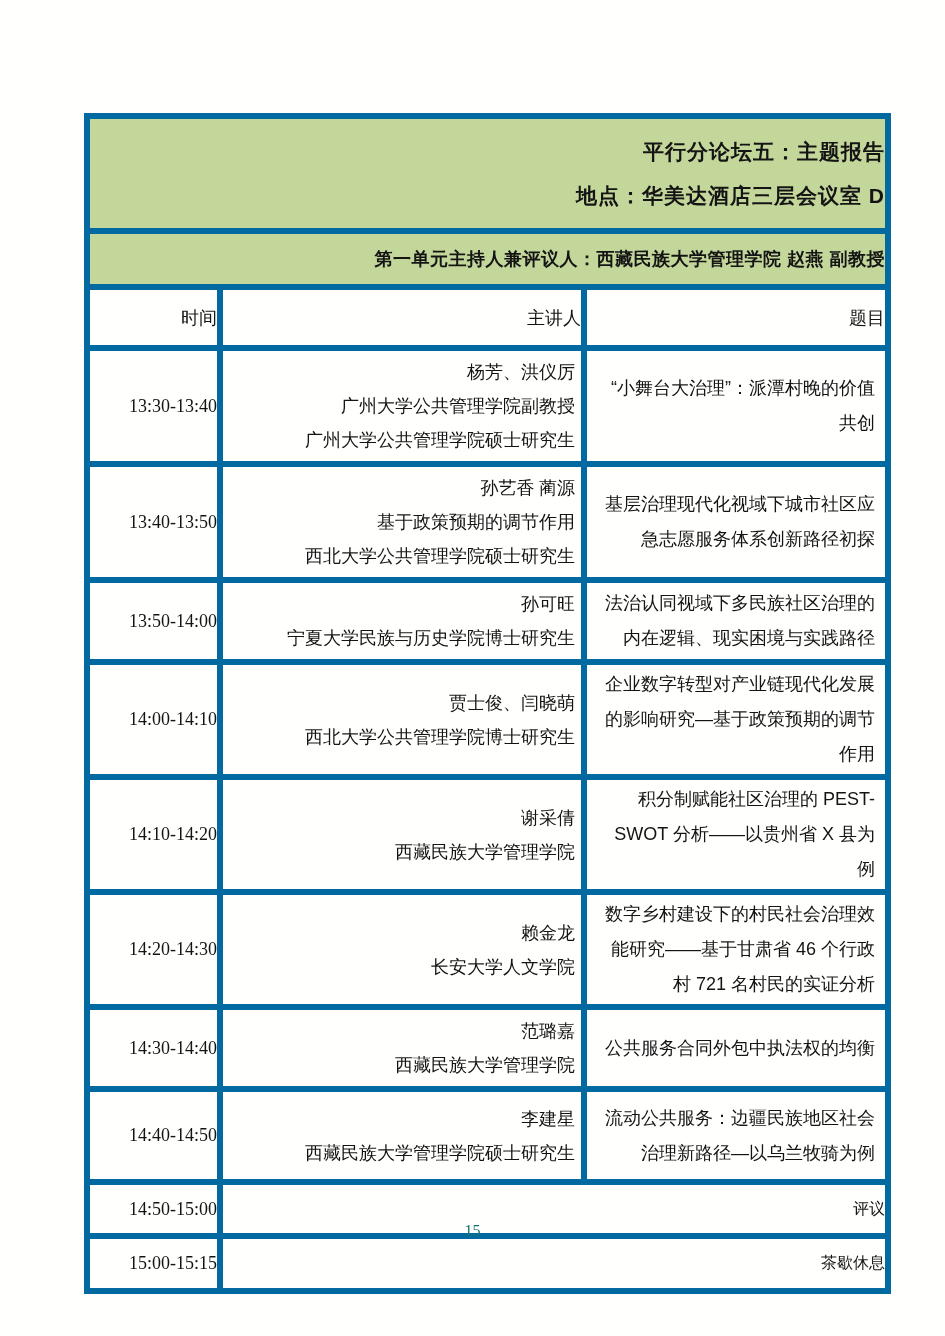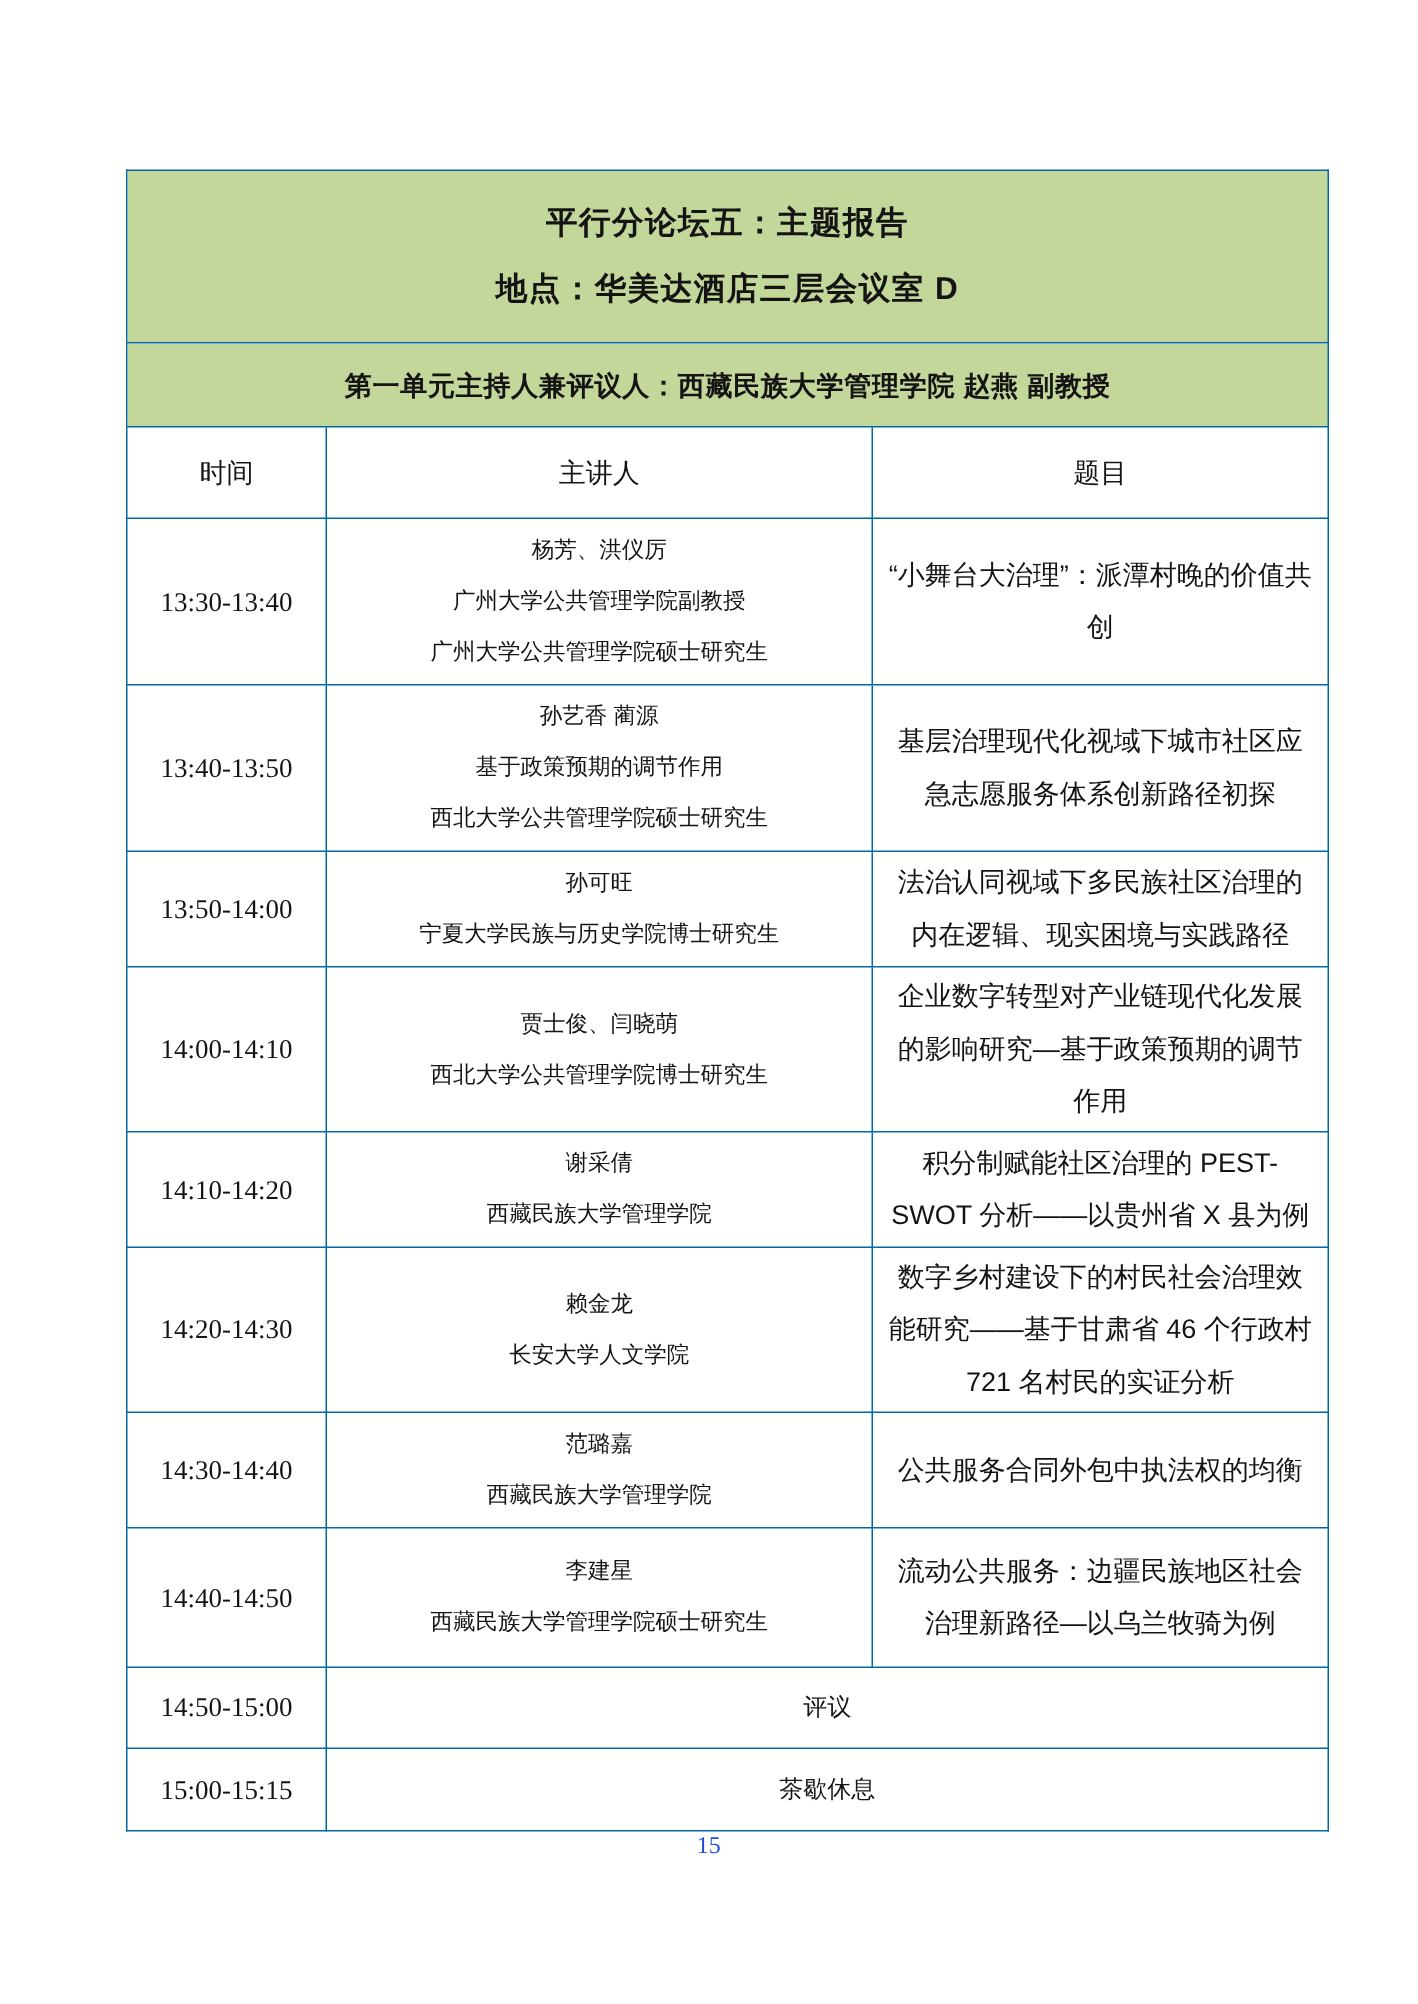--- a/index.html
+++ b/index.html
@@ -12,48 +12,48 @@
   }
   .doc-table {
     position: absolute;
     left: 84px;
     top: 113px;
     width: 801px;
     border-collapse: collapse;
     table-layout: fixed;
   }
   .doc-table td, .doc-table th {
-    border: 1px solid #0369a1;
-    text-align: center;
+    border: 6px solid #0369a1;
+    text-align: right;
     vertical-align: middle;
     overflow: hidden;
   }
   .green { background: #c4d79b; }
   .title-cell { font-weight: bold; font-size: 21px; letter-spacing: 1px; }
   .title-cell .title-line { margin: 10px 0; line-height: 34px; }
   .unit-cell { font-weight: bold; font-size: 18px; letter-spacing: 0.5px; }
   .header-row th { font-size: 18px; font-weight: normal; background: #fffffe; }
   .time-cell {
     font-family: "Liberation Serif", serif;
     font-size: 18px;
     white-space: nowrap;
   }
-  .speaker-cell { font-size: 15px; padding: 4px 6px; }
+  .speaker-cell { font-size: 18px; padding: 4px 6px; font-family: Liberation Serif, serif; }
   .speaker-cell div { line-height: 34px; }
   .topic-cell { font-size: 18px; line-height: 35px; padding: 2px 10px; }
   .span-cell { font-size: 16px; }
   .page-number {
     position: absolute;
     top: 1222px;
     left: 0;
     width: 100%;
     text-align: center;
     font-family: "Liberation Serif", serif;
     font-size: 16px;
-    color: #1d4ed8;
+    color: #0f766e;
   }
 </style>
 </head>
 <body>
 
 <table class="doc-table">
   <colgroup>
     <col style="width:133px">
     <col style="width:364px">
     <col style="width:304px">

